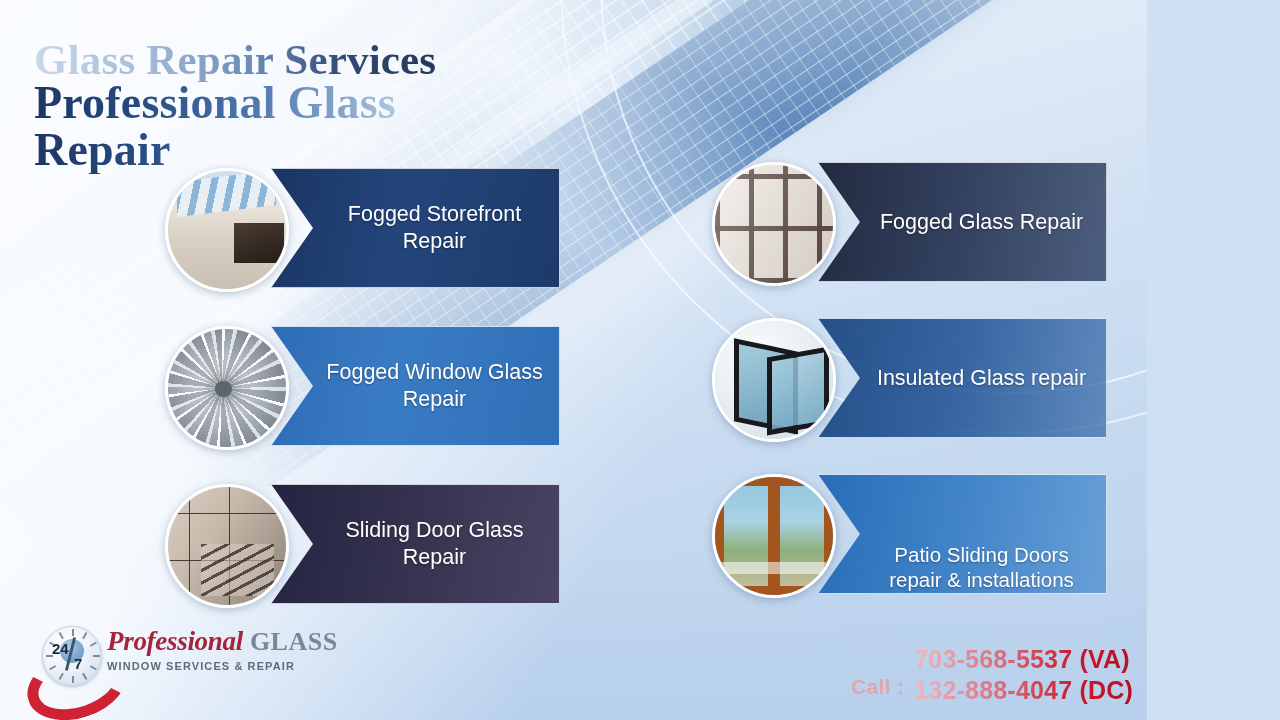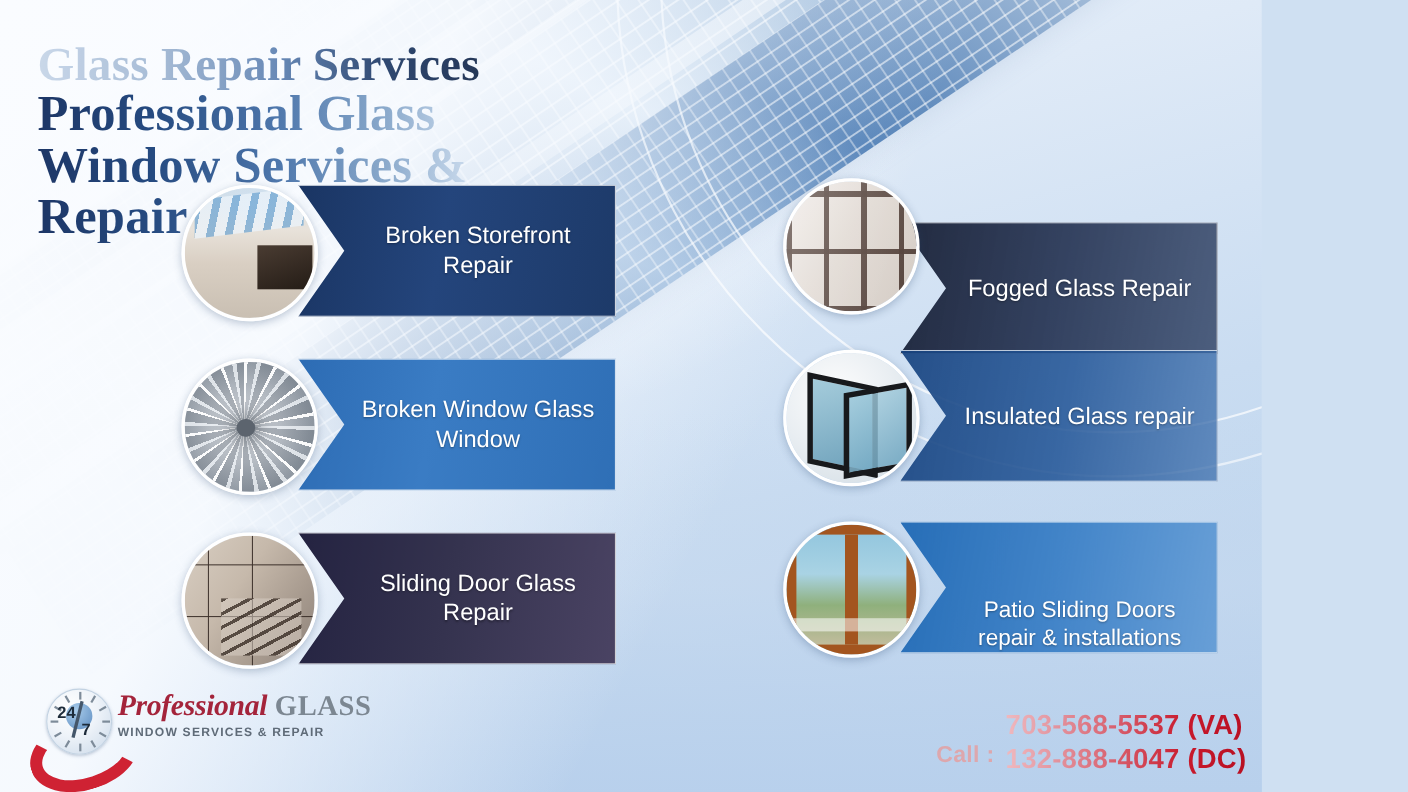--- a/index.html
+++ b/index.html
@@ -270,54 +270,53 @@
     <div class="haze" style="left:766px;top:-300px;width:28px;height:1250px;"></div>
     <div class="swoosh" style="left:560px;top:-470px;width:900px;height:900px;"></div>
     <div class="swoosh" style="left:600px;top:-430px;width:820px;height:820px;"></div>
     <div class="whitewash"></div>
   </div>
 
   <div class="title-layer">
     <div id="title-out" class="t-serif">Glass Repair Services</div>
     <div id="title-in" class="t-serif">
       <span class="ln">Professional Glass</span>
-      <span class="ln">Window Services &amp;</span>
       <span class="ln">Repair</span>
     </div>
   </div>
 
   <div class="card" style="left:165px;top:168px;width:395px;">
     <div class="banner" style="left:106px;width:289px;background:linear-gradient(100deg,#1a3563 0%, #24457c 45%, #1d3a69 100%);">
-      <span class="lbl">Broken Storefront Repair</span>
+      <span class="lbl">Fogged Storefront Repair</span>
     </div>
     <div class="circ" style="left:0;">
       <div class="ph ph-loft"></div>
     </div>
   </div>
 
   <div class="card" style="left:165px;top:326px;width:395px;">
     <div class="banner" style="left:106px;width:289px;background:linear-gradient(100deg,#2d6cb4 0%, #3a7cc4 42%, #2f6fb6 100%);">
-      <span class="lbl">Broken Window Glass Window</span>
+      <span class="lbl">Fogged Window Glass Repair</span>
     </div>
     <div class="circ" style="left:0;">
       <div class="ph ph-shatter"></div>
     </div>
   </div>
 
   <div class="card" style="left:165px;top:484px;width:395px;">
     <div class="banner" style="left:106px;width:289px;background:linear-gradient(100deg,#242341 0%, #35334f 48%, #4a4363 100%);">
       <span class="lbl">Sliding Door Glass Repair</span>
     </div>
     <div class="circ" style="left:0;">
       <div class="ph ph-stair"></div>
     </div>
   </div>
 
   <div class="card" style="left:712px;top:162px;width:395px;">
-    <div class="banner" style="left:106px;width:289px;background:linear-gradient(100deg,rgba(20,28,50,.93) 0%, rgba(30,44,76,.88) 50%, rgba(44,62,97,.80) 100%);margin-top:40px;">
+    <div class="banner" style="left:106px;width:289px;background:linear-gradient(100deg,rgba(20,28,50,.93) 0%, rgba(30,44,76,.88) 50%, rgba(44,62,97,.80) 100%);">
       <span class="lbl">Fogged Glass Repair</span>
     </div>
     <div class="circ" style="left:0;">
       <div class="ph ph-fogged"></div>
     </div>
   </div>
 
   <div class="card" style="left:712px;top:318px;width:395px;">
     <div class="banner" style="left:106px;width:289px;background:linear-gradient(100deg,rgba(24,68,128,.93) 0%, rgba(33,84,150,.86) 52%, rgba(60,110,172,.74) 100%);">
       <span class="lbl">Insulated Glass repair</span>

